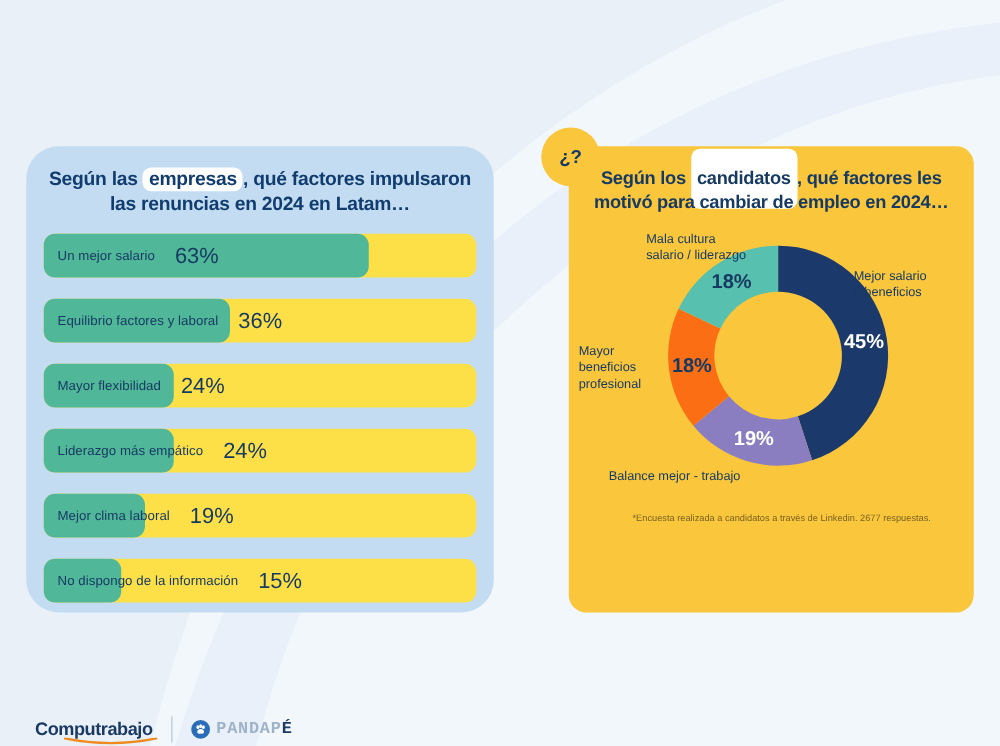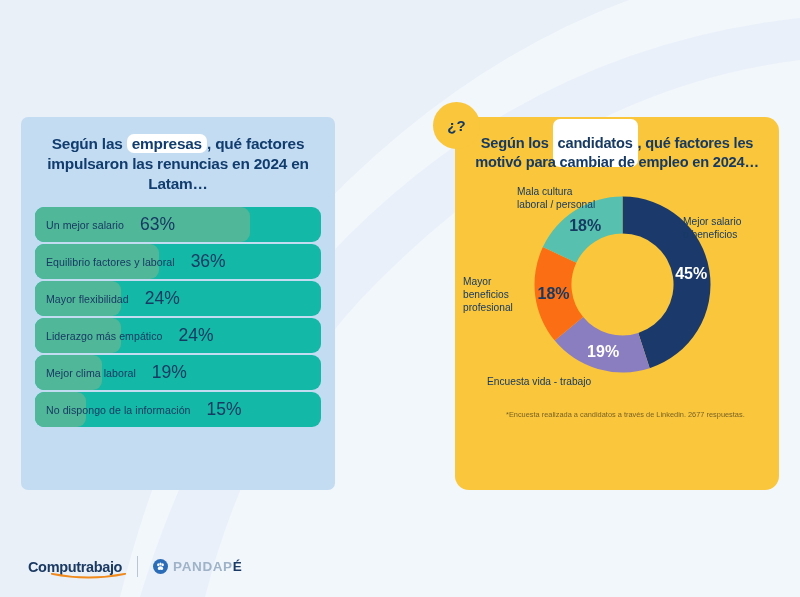--- a/index.html
+++ b/index.html
@@ -7,35 +7,35 @@
     width:800px;height:597px;overflow:hidden;position:relative;
     background:#eaf0f8;
     font-family:"Liberation Sans","DejaVu Sans",sans-serif;
     -webkit-font-smoothing:antialiased;
   }
   
   #bg-deco{position:absolute;inset:0;z-index:0;pointer-events:none;}
 
   
   #left-panel{
-    position:absolute;left:21px;top:117px;width:314px;height:373px;
-    background:#c3dcf2;border-radius:7px;z-index:2;
+    position:absolute;left:21px;top:117px;width:374px;height:373px;
+    background:#c3dcf2;border-radius:26px;z-index:2;
   }
   #left-title{
     margin:17px 14px 0 14px;text-align:center;color:#113c6e;
     font-size:15.4px;font-weight:bold;line-height:1.3;letter-spacing:-.2px;
   }
   #left-title .hl{
     background:#ffffff;border-radius:7px;padding:1px 5px;
     box-decoration-break:clone;-webkit-box-decoration-break:clone;
   }
   #bars{margin:13px 14px 0 14px;}
   .bar-row{
-    position:relative;height:35px;background:#14b8a6;border-radius:9px;
-    margin-bottom:2px;overflow:visible;
+    position:relative;height:35px;background:#fde047;border-radius:9px;
+    margin-bottom:17px;overflow:visible;
   }
   .bar-fill{
     position:absolute;left:0;top:0;bottom:0;background:#50b799;border-radius:9px;
   }
   .bar-text{
     position:absolute;left:0;top:0;bottom:0;right:0;
     display:flex;align-items:center;padding-left:11px;gap:0px;
   }
   .bar-label{
     color:#173a63;font-size:10.6px;white-space:nowrap;letter-spacing:.05px;
@@ -74,25 +74,25 @@
   #lbl-mejor{left:228px;top:38px;}
   #lbl-mayor{left:8px;top:98px;}
   #lbl-balance{left:32px;top:198px;}
 
   #footnote{
     position:absolute;left:51px;top:293px;width:250px;color:#7a6222;
     font-size:7.4px;line-height:1.45;
   }
 
   
-  #footer{position:absolute;left:28px;bottom:20px;display:flex;align-items:center;z-index:2;}
+  #footer{position:absolute;left:28px;bottom:3px;display:flex;align-items:center;z-index:2;}
   #logo-computrabajo{position:relative;color:#1b3a63;font-size:14.5px;font-weight:bold;letter-spacing:-.35px;}
   #logo-swoosh{position:absolute;left:24%;right:1%;bottom:-4px;height:6px;}
   #footer-divider{width:1px;height:21px;background:#b9c6d6;margin:0 15px;}
-  #logo-pandape{display:flex;align-items:center;gap:5px;}
+  #logo-pandape{display:flex;align-items:center;gap:5px;font-family:Liberation Mono, monospace;}
   #paw-badge{width:15px;height:15px;border-radius:50%;background:#2b6cb8;
     display:flex;align-items:center;justify-content:center;}
   #pandape-text{font-size:13.5px;letter-spacing:.6px;color:#9fb3c8;font-weight:600;}
   #pandape-text b{color:#1b3a63;font-weight:bold;}
 </style>
 </head>
 <body>
 
 <svg id="bg-deco" width="800" height="597" viewBox="0 0 800 597">
   <rect x="0" y="0" width="800" height="597" fill="#eaf0f8"></rect>
@@ -164,33 +164,33 @@
         <path d="M 124.69349550499538 181.19297343397352 A 88 88 0 0 1 29.694834635730558 153.5933110978847 L 58.17300408872372 130.03412043677312 A 51.04 51.04 0 0 0 113.27222739289732 146.04192459170463 Z" fill="#8a7ec0"></path>
         <text x="78.1045383081528" y="164.25961702826106" text-anchor="middle" dominant-baseline="central" fill="#ffffff" class="slice-val">19%</text>
         <path d="M 29.694834635730558 153.5933110978847 A 88 88 0 0 1 17.875219382990267 60.03142234227364 L 51.31762724213436 75.76822495851872 A 51.04 51.04 0 0 0 58.17300408872372 130.03412043677312 Z" fill="#fb6e14"></path>
         <text x="28.528185964617506" y="106.21316639739045" text-anchor="middle" dominant-baseline="central" fill="#173a63" class="slice-val">18%</text>
         <path d="M 17.875219382990267 60.03142234227364 A 88 88 0 0 1 97.49999999999999 9.5 L 97.49999999999999 46.46 A 51.04 51.04 0 0 0 51.31762724213436 75.76822495851872 Z" fill="#57c0ae"></path>
         <text x="60.24932121306018" y="38.8023226190999" text-anchor="middle" dominant-baseline="central" fill="#173a63" class="slice-val">18%</text>
       </svg>
 
     <div class="cb-label" id="lbl-mala">
         <div>Mala cultura</div>
-        <div>laboral / personal</div>
+        <div>salario / liderazgo</div>
       </div>
     <div class="cb-label" id="lbl-mejor">
         <div>Mejor salario</div>
         <div>o beneficios</div>
       </div>
     <div class="cb-label" id="lbl-mayor">
         <div>Mayor</div>
         <div>beneficios</div>
         <div>profesional</div>
       </div>
     <div class="cb-label" id="lbl-balance">
-        <div>Encuesta vida - trabajo</div>
+        <div>Balance mejor - trabajo</div>
       </div>
   </div>
 
   <div id="footnote">*Encuesta realizada a candidatos a través de Linkedin. 2677 respuestas.</div>
 </div>
 
 <div id="footer">
   <div id="logo-computrabajo">
     <span>Computrabajo</span>
     <svg id="logo-swoosh" viewBox="0 0 100 8" preserveAspectRatio="none">

